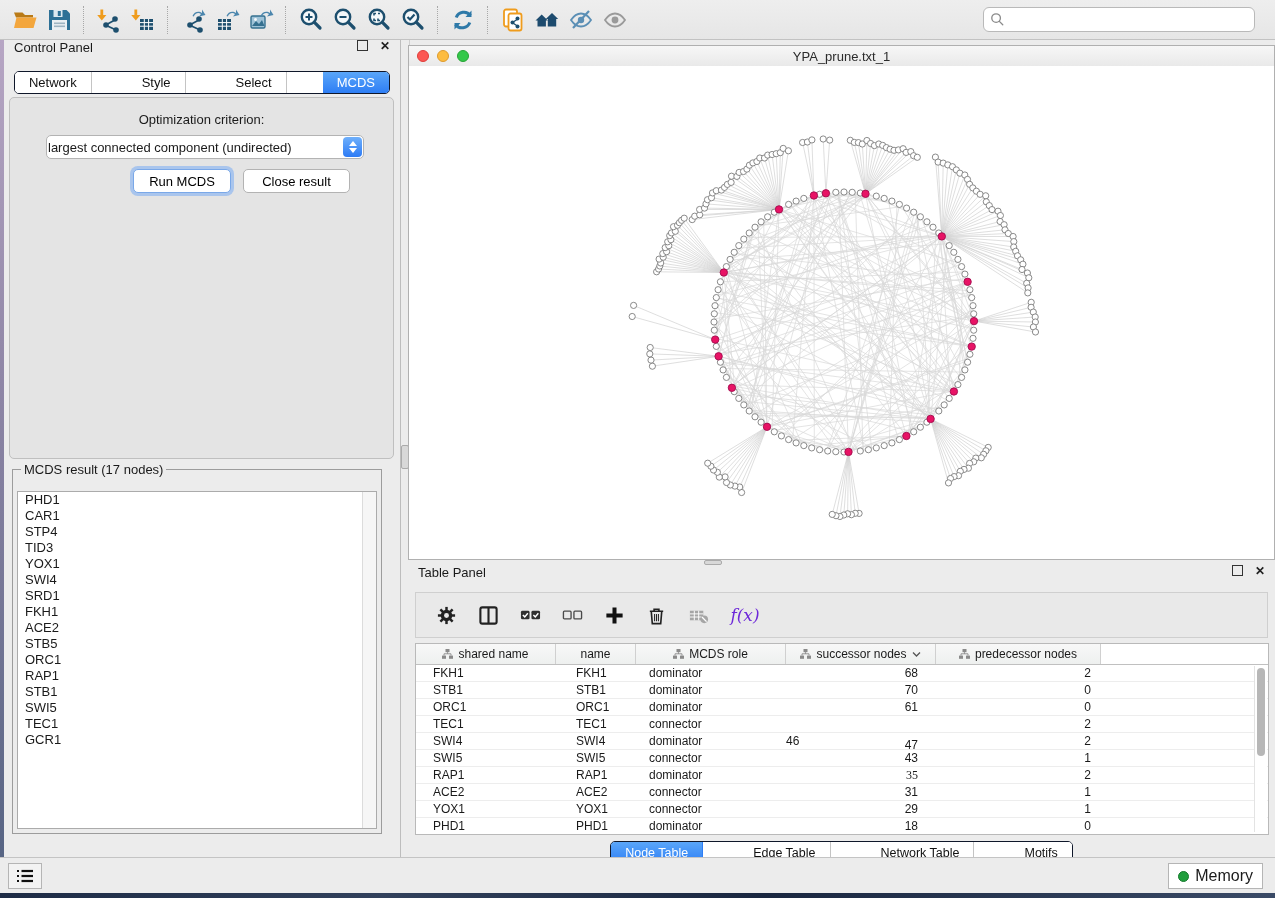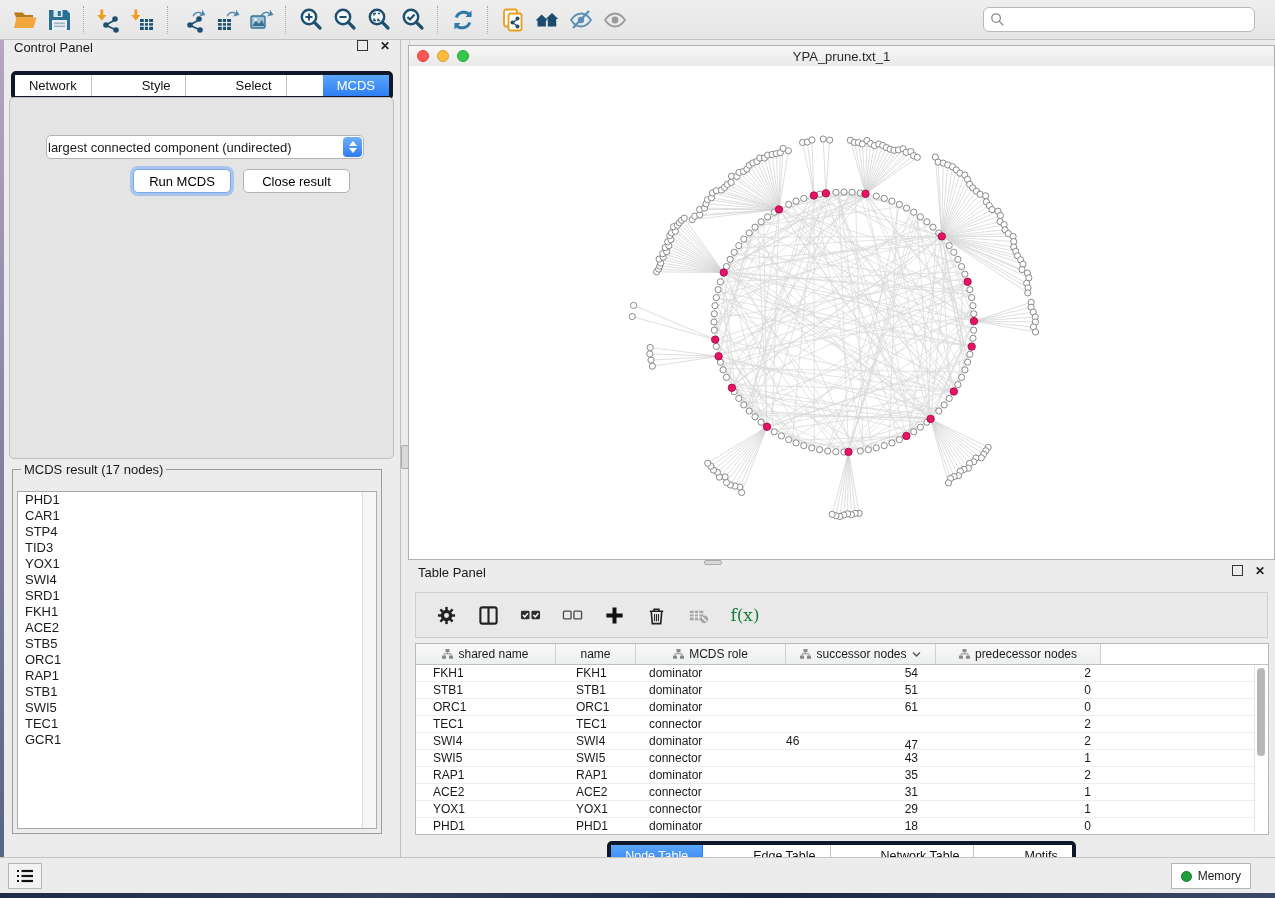--- a/index.html
+++ b/index.html
@@ -22,21 +22,21 @@
   .vsplitter .handle{position:absolute;left:0px;top:405px;width:6px;height:22px;background:#d8d8d8;border:1px solid #aaa;border-radius:2px;}
   .right-col{position:absolute;left:408px;top:40px;right:0;bottom:40px;}
 
   .panel-header{height:24px;display:flex;align-items:flex-start;padding:0 10px;font-size:13px;}
   .panel-title{flex:1;}
   .float-icon{width:9px;height:9px;border:1.5px solid #333;margin-right:12px;}
   .close-icon{font-size:12px;font-weight:bold;color:#222;line-height:1;}
 
   
   .tabs-row{position:absolute;left:0;right:0;top:31px;display:flex;justify-content:center;}
-  .seg{display:flex;border:4px solid #0f172a;border-radius:5px;overflow:hidden;background:#fff;height:21px;gap:36px;}
+  .seg{display:flex;border:1px solid #0f172a;border-radius:5px;overflow:hidden;background:#fff;height:21px;gap:36px;}
   .seg .tab{display:flex;align-items:center;justify-content:center;font-size:13px;padding:0 14px;border-right:1px solid #c4c4c4;background:#fff;color:#111;}
   .seg .tab:last-child{border-right:none;}
   .seg .tab.sel{background:linear-gradient(#5aa6f9,#2e7ef5);color:#fff;border-color:#2e7ef5;}
   .cp-box{position:absolute;left:5px;top:57px;width:383px;height:360px;background:#e4e4e4;border:1px solid #bfbfbf;border-radius:5px;}
   .opt-label{position:absolute;top:14px;left:0;right:0;text-align:center;font-size:13px;}
   .dropdown{position:absolute;top:37px;left:36px;width:318px;height:24px;background:#fff;border:1px solid #b3b3b3;border-radius:5px;box-sizing:border-box;display:flex;align-items:center;}
   .dropdown .dd-text{flex:1;font-size:13px;padding-left:1px;white-space:nowrap;overflow:hidden;}
   .dd-stepper{width:19px;height:20px;margin-right:1px;border-radius:4px;background:linear-gradient(#6fb0fb,#2d7bf5);display:flex;flex-direction:column;align-items:center;justify-content:center;gap:2px;}
   .dd-up{width:0;height:0;border-left:4px solid transparent;border-right:4px solid transparent;border-bottom:5px solid #fff;}
   .dd-dn{width:0;height:0;border-left:4px solid transparent;border-right:4px solid transparent;border-top:5px solid #fff;}
@@ -61,36 +61,36 @@
   .net-title{font-size:13px;color:#2b2b2b;}
   .net-canvas{position:absolute;left:0;right:0;top:20px;bottom:0;background:#fff;overflow:hidden;}
 
   .hsplitter{position:absolute;left:0;right:0;top:520px;height:5px;background:#ececec;}
   .hsplitter .handle{position:absolute;left:296px;top:0px;width:18px;height:5px;background:#d8d8d8;border:1px solid #aaa;border-radius:2px;box-sizing:border-box;}
 
   
   .table-panel{position:absolute;left:0;right:0;top:525px;bottom:0;background:#ececec;}
   .tp-toolbar{position:absolute;left:7px;right:7px;top:27px;height:46px;background:#e9e9e9;border:1px solid #cfcfcf;display:flex;align-items:center;gap:18px;padding-left:18px;box-sizing:border-box;}
   .tp-btn{display:flex;align-items:center;justify-content:center;width:24px;height:24px;}
-  .fx-label{font-family:"DejaVu Serif",serif;color:#15803d;font-size:17px;}
+  .fx-label{font-family:"DejaVu Serif",serif;font-style:italic;color:#6d28d9;font-size:17px;}
   .tbl-wrap{position:absolute;left:7px;right:6px;top:78px;height:190px;background:#fff;border:1px solid #b9b9b9;overflow:hidden;}
   .tbl-header{display:flex;height:20px;border-bottom:1px solid #c0c0c0;}
   .th{background:linear-gradient(#f8f8f8,#eef0ef);border-right:1px solid #d0d0d0;display:flex;align-items:center;justify-content:center;gap:5px;font-size:12px;box-sizing:border-box;}
   .tbl-row{display:flex;height:16px;border-bottom:1px solid #ededed;align-items:center;}
   .td{font-size:12px;box-sizing:border-box;white-space:nowrap;overflow:hidden;}
   .tbl-scroll{position:absolute;right:1px;top:22px;bottom:2px;width:12px;border-left:1px solid #e3e3e3;background:#fff;}
   .tbl-thumb{position:absolute;left:2px;top:2px;width:8px;height:88px;background:#b7b7b7;border-radius:4px;}
   .bottom-tabs{position:absolute;left:0;right:0;top:276px;display:flex;justify-content:center;}
   .bottom-tabs .seg{height:22px;}
   .bottom-tabs .tab{font-size:12.5px;}
 
   
   .statusbar{position:absolute;left:0;right:0;bottom:5px;height:35px;background:#ececec;border-top:1px solid #c4c4c4;z-index:6;}
   .list-btn{position:absolute;left:8px;top:5px;width:32px;height:24px;background:#f3f3f3;border:1px solid #b5b5b5;display:flex;align-items:center;justify-content:center;}
-  .memory-btn{position:absolute;right:24px;top:5px;height:24px;background:#fff;border:1px solid #b5b5b5;display:flex;align-items:center;gap:6px;padding:0 9px;font-size:12px;text-align:right;}
+  .memory-btn{position:absolute;right:12px;top:5px;height:24px;background:#fff;border:1px solid #b5b5b5;display:flex;align-items:center;gap:6px;padding:0 9px;font-size:16px;text-align:right;}
   .mem-dot{width:11px;height:11px;border-radius:50%;background:#1f9e3c;border:1px solid #157a2c;box-sizing:border-box;}
 </style>
 </head>
 <body>
 
 <div class="app">
 
   <div class="toolbar">
     <div id="tb-groups" style="display:flex;align-items:center;">
         <div class="tb-btn">
@@ -271,20 +271,21 @@
     </div>
     <div class="tabs-row">
       <div class="seg" id="cp-tabs">
           <div class="tab">Network</div>
           <div class="tab">Style</div>
           <div class="tab">Select</div>
           <div class="tab sel">MCDS</div>
         </div>
     </div>
     <div class="cp-box">
+      <div class="opt-label">Optimization criterion:</div>
       <div class="dropdown">
         <span class="dd-text">largest connected component (undirected)</span>
         <span class="dd-stepper">
             <span class="dd-up"></span>
             <span class="dd-dn"></span>
           </span>
       </div>
       <button class="btn run-btn">Run MCDS</button>
       <button class="btn closep-btn">Close result</button>
     </div>
@@ -1116,28 +1117,28 @@
                 <path d="M5.5 3.2v1.6M2 6.6V4.8h7v1.8" fill="none" stroke="#8a8a8a" stroke-width="0.9"></path>
               </svg>
               <span>predecessor nodes</span>
             </div>
           </div>
         <div id="tbl-body">
             <div class="tbl-row">
               <div class="td" style="width: 140px; text-align: left; padding-left: 17px;">FKH1</div>
               <div class="td" style="width: 80px; text-align: left; padding-left: 20px;">FKH1</div>
               <div class="td" style="width: 150px; text-align: left; padding-left: 13px;">dominator</div>
-              <div class="td" style="width: 150px; text-align: right; padding-right: 18px;">54</div>
+              <div class="td" style="width: 150px; text-align: right; padding-right: 18px;">68</div>
               <div class="td" style="width: 165px; text-align: right; padding-right: 10px;">2</div>
             </div>
             <div class="tbl-row">
               <div class="td" style="width: 140px; text-align: left; padding-left: 17px;">STB1</div>
               <div class="td" style="width: 80px; text-align: left; padding-left: 20px;">STB1</div>
               <div class="td" style="width: 150px; text-align: left; padding-left: 13px;">dominator</div>
-              <div class="td" style="width: 150px; text-align: right; padding-right: 18px;">51</div>
+              <div class="td" style="width: 150px; text-align: right; padding-right: 18px;">70</div>
               <div class="td" style="width: 165px; text-align: right; padding-right: 10px;">0</div>
             </div>
             <div class="tbl-row">
               <div class="td" style="width: 140px; text-align: left; padding-left: 17px;">ORC1</div>
               <div class="td" style="width: 80px; text-align: left; padding-left: 20px;">ORC1</div>
               <div class="td" style="width: 150px; text-align: left; padding-left: 13px;">dominator</div>
               <div class="td" style="width: 150px; text-align: right; padding-right: 18px;">61</div>
               <div class="td" style="width: 165px; text-align: right; padding-right: 10px;">0</div>
             </div>
             <div class="tbl-row">
@@ -1158,21 +1159,21 @@
               <div class="td" style="width: 140px; text-align: left; padding-left: 17px;">SWI5</div>
               <div class="td" style="width: 80px; text-align: left; padding-left: 20px;">SWI5</div>
               <div class="td" style="width: 150px; text-align: left; padding-left: 13px;">connector</div>
               <div class="td" style="width: 150px; text-align: right; padding-right: 18px;">43</div>
               <div class="td" style="width: 165px; text-align: right; padding-right: 10px;">1</div>
             </div>
             <div class="tbl-row">
               <div class="td" style="width: 140px; text-align: left; padding-left: 17px;">RAP1</div>
               <div class="td" style="width: 80px; text-align: left; padding-left: 20px;">RAP1</div>
               <div class="td" style="width: 150px; text-align: left; padding-left: 13px;">dominator</div>
-              <div class="td" style="width: 150px; text-align: right; padding-right: 18px;">35</div>
+              <div class="td" style="width: 150px; text-align: right; padding-right: 18px; font-family: Liberation Serif, serif;">35</div>
               <div class="td" style="width: 165px; text-align: right; padding-right: 10px;">2</div>
             </div>
             <div class="tbl-row">
               <div class="td" style="width: 140px; text-align: left; padding-left: 17px;">ACE2</div>
               <div class="td" style="width: 80px; text-align: left; padding-left: 20px;">ACE2</div>
               <div class="td" style="width: 150px; text-align: left; padding-left: 13px;">connector</div>
               <div class="td" style="width: 150px; text-align: right; padding-right: 18px;">31</div>
               <div class="td" style="width: 165px; text-align: right; padding-right: 10px;">1</div>
             </div>
             <div class="tbl-row">

